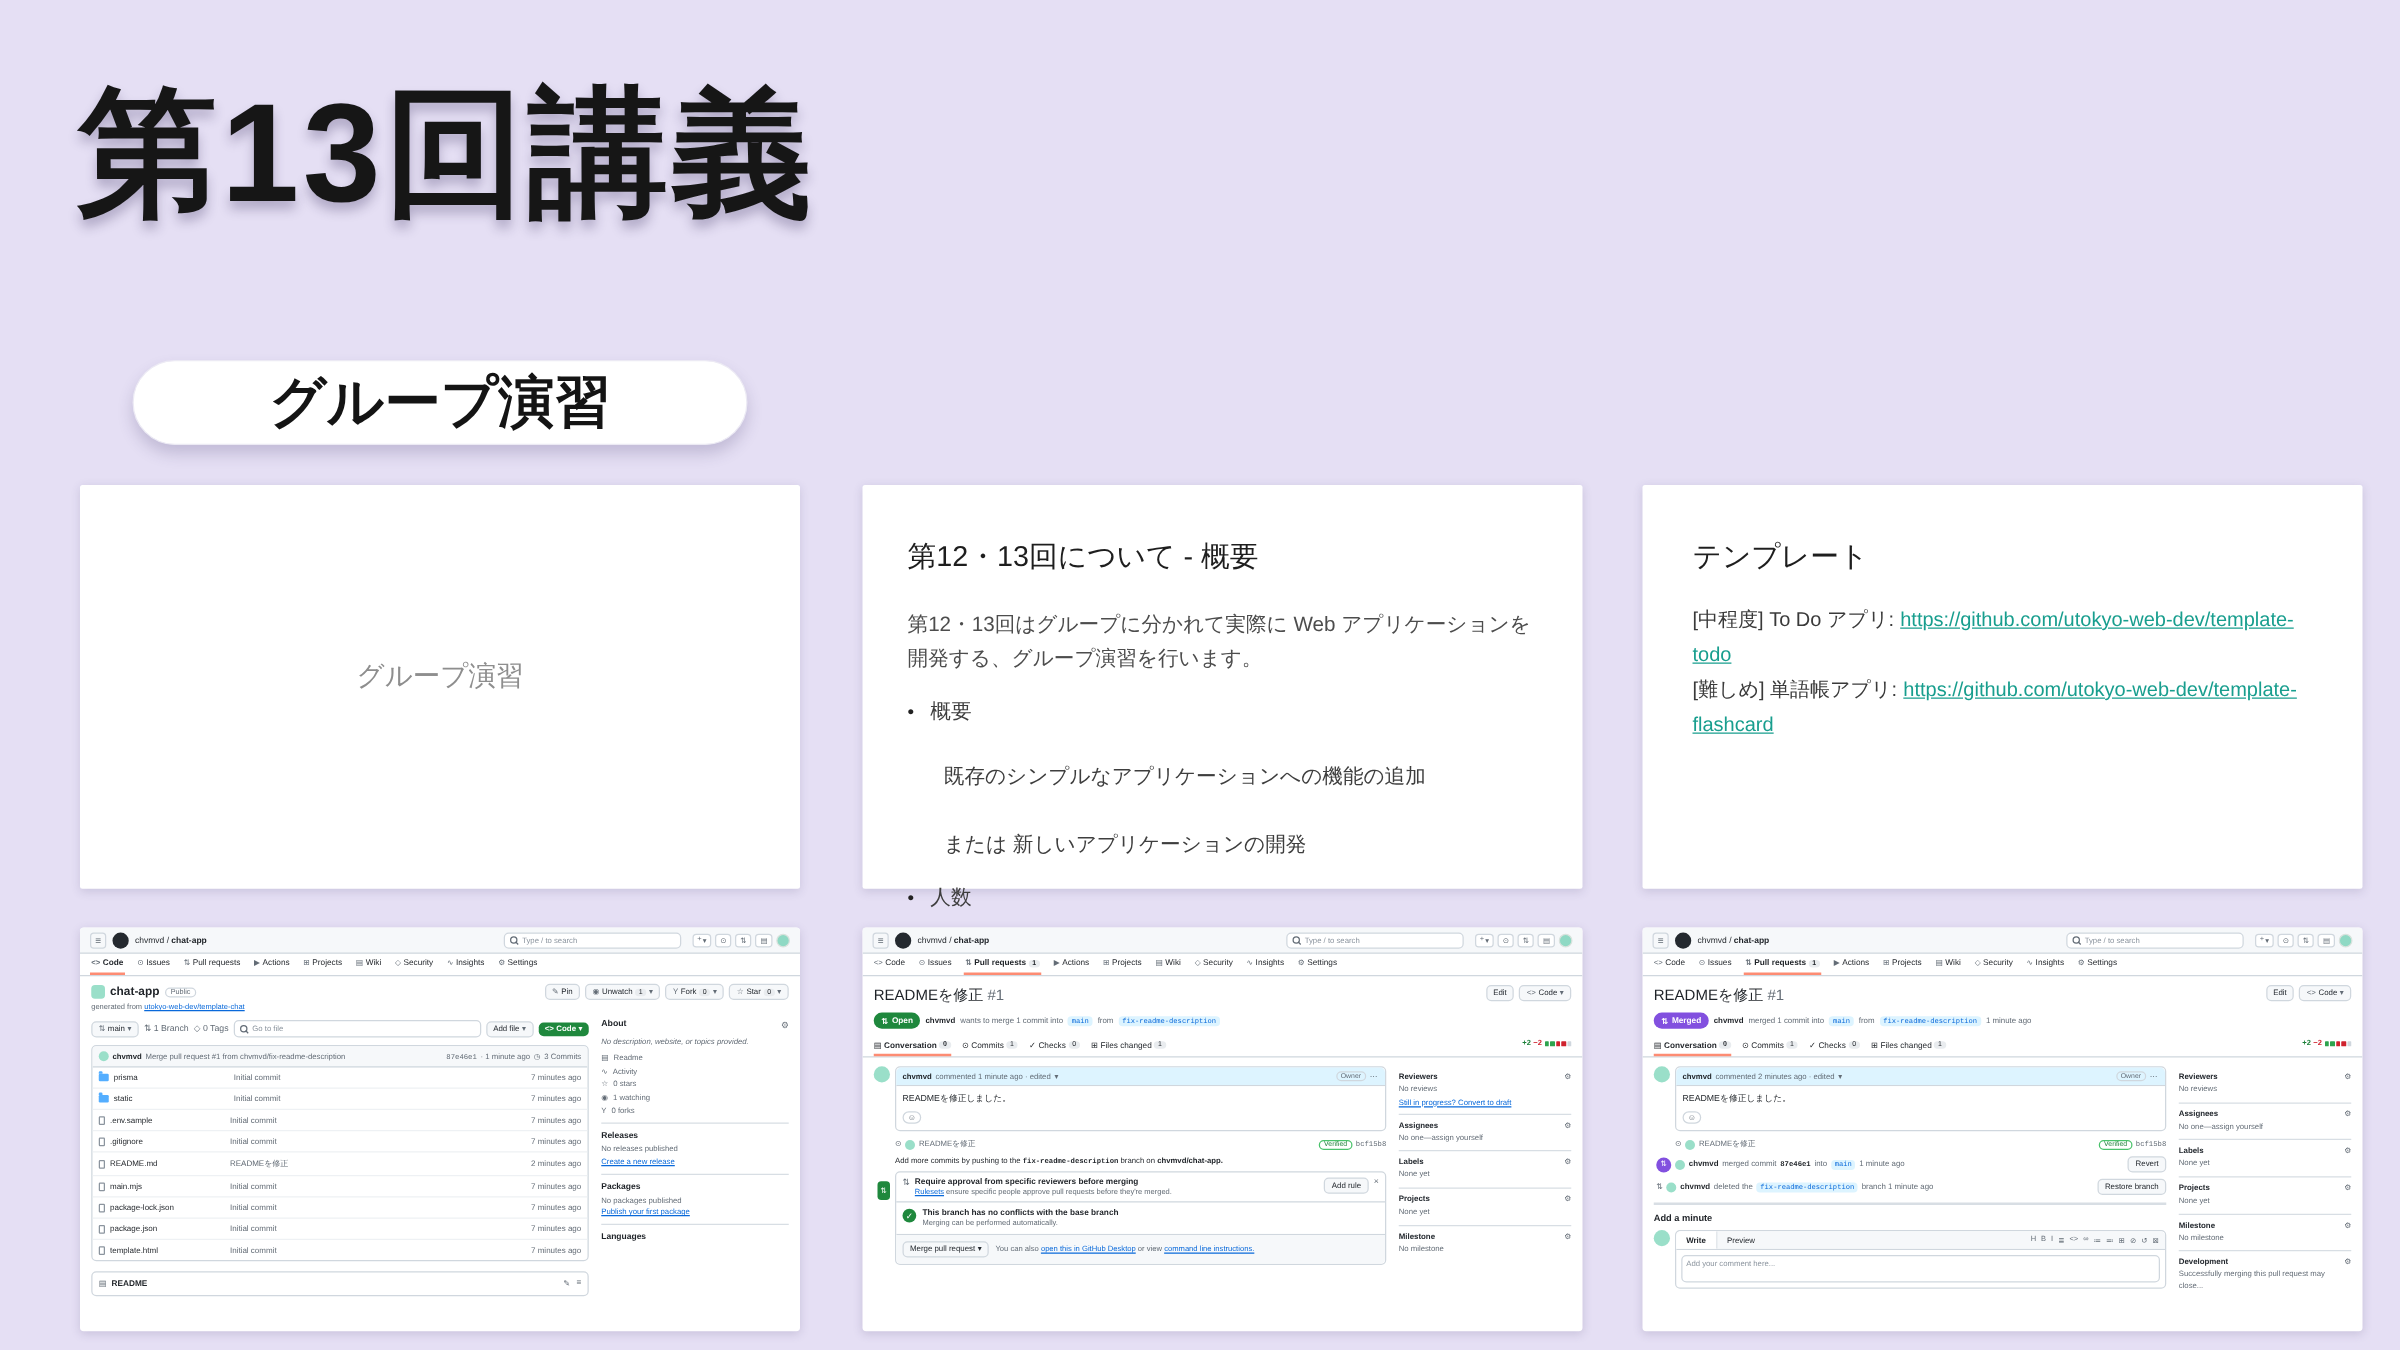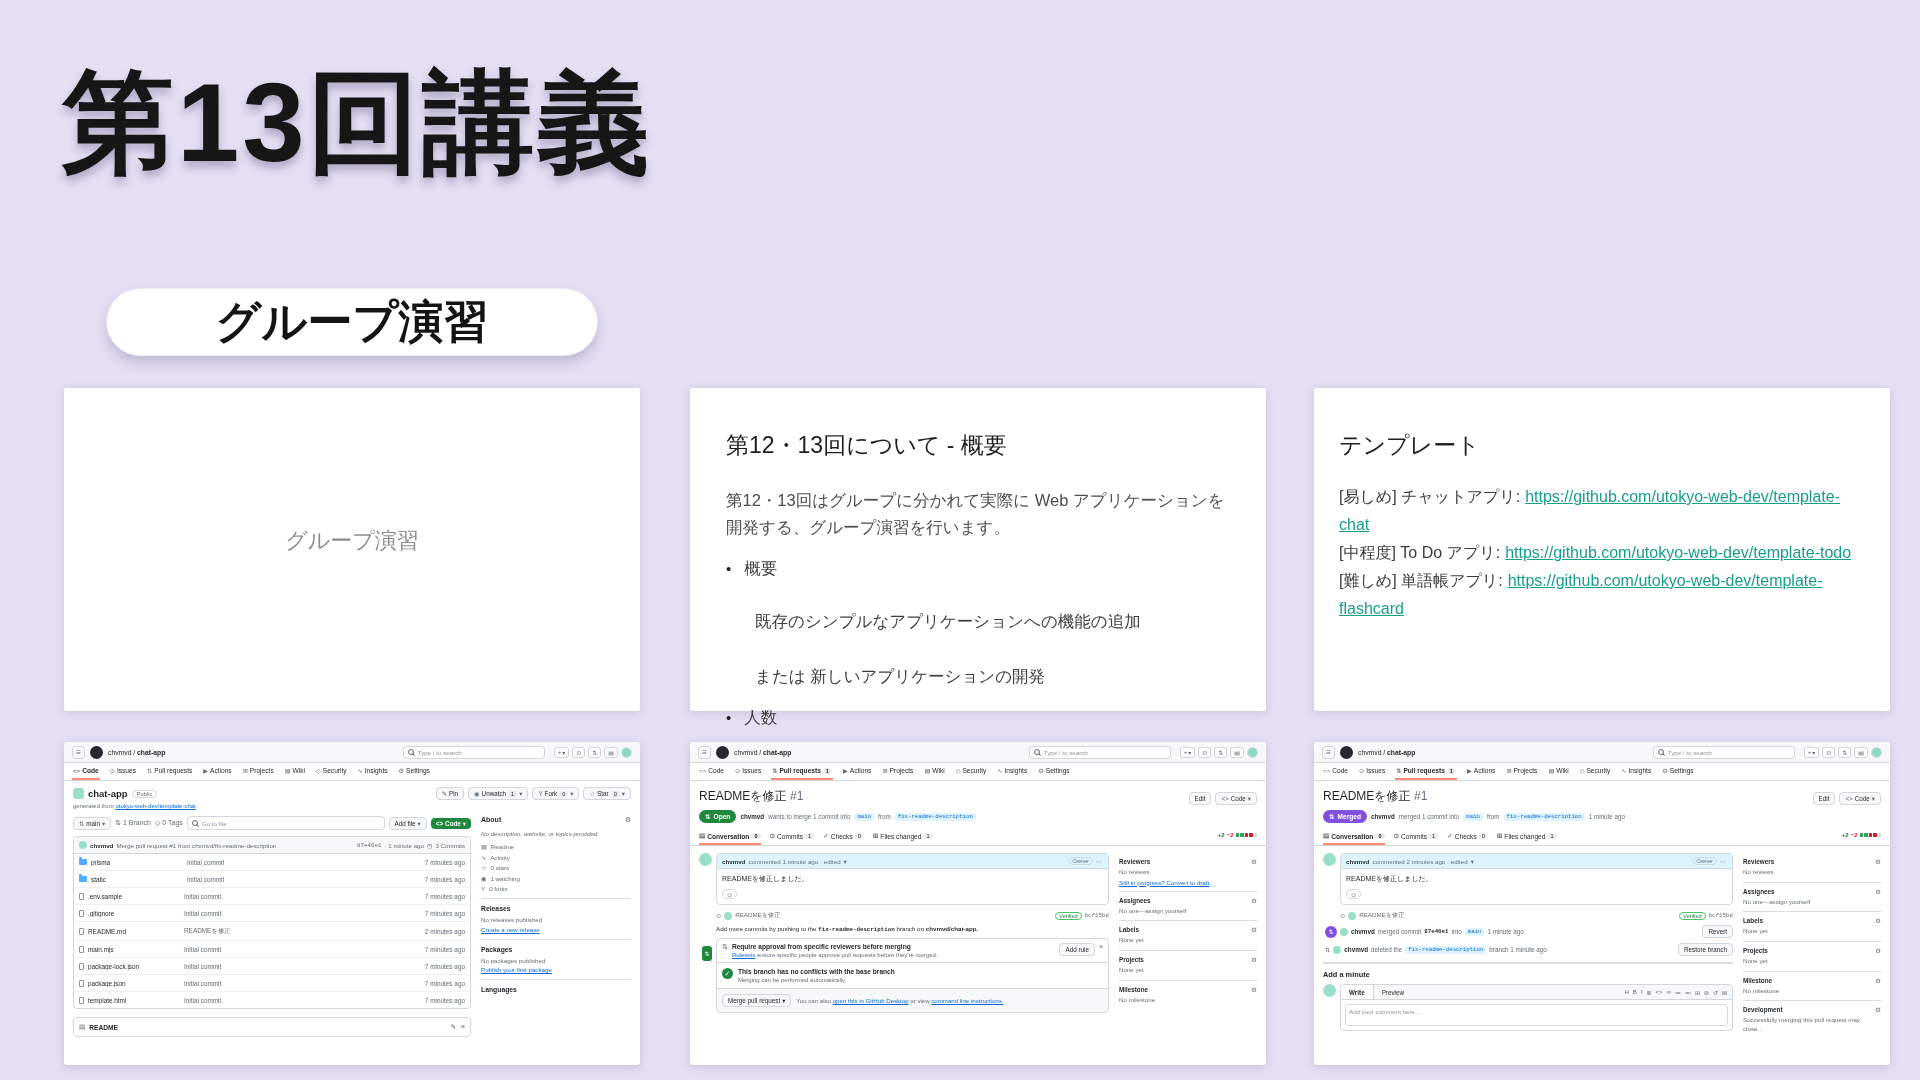--- a/index.html
+++ b/index.html
@@ -13,21 +13,21 @@
   .badge-pill{position:absolute;left:106px;top:288px;width:492px;height:68px;background:#fff;
     border:1px solid #eceaf4;border-radius:36px;display:flex;align-items:center;justify-content:center;
     font-size:45px;font-weight:700;color:#141414;box-shadow:0 7px 12px rgba(70,60,110,.22)}
 
   .card{position:absolute;top:388px;width:576px;height:323px;background:#fff;border-radius:2px;
     box-shadow:0 2px 8px rgba(70,60,110,.16)}
   .card1{left:64px;display:flex;flex-direction:column;align-items:center;justify-content:center;padding-bottom:46px}
   .card1 .t{font-size:41px;font-weight:500;color:#1d1d1d}
   .card1 .s{font-size:22px;color:#8e8e8e;margin-top:28px}
   .card2{left:690px;padding:42px 36px}
-  .card3{left:1314px;padding:42px 25px}
+  .card3{left:1314px;padding:42px 40px}
   .card h2{font-size:23px;font-weight:400;color:#1e1e1e}
   .card .para{font-size:16.5px;color:#4d4d4d;line-height:1.65;margin-top:26px}
   .bul-row{display:flex;gap:13px;align-items:baseline;font-size:16.5px;color:#3e3e3e;margin-top:17px}
   .bul-dot{font-size:15px;color:#222}
   .bul-sub{margin-left:29px;margin-top:29px;font-size:16.5px;color:#3e3e3e;line-height:1.55}
   .links{margin-top:22px;font-size:16px;color:#3a3a3a;line-height:1.75}
   .links .lbl{margin-right:5px}
   .links a{color:var(--accent_teal,#189e8e);text-decoration:underline;cursor:pointer}
 
   
@@ -100,21 +100,21 @@
   .r-sidebar{width:150px;flex:none;font-size:6.2px}
   .r-about-head{display:flex;justify-content:space-between;font-weight:700;font-size:7px}
   .r-desc{font-style:italic;color:#636c76;margin:5px 0;line-height:1.5}
   .r-item{display:flex;gap:4px;align-items:center;color:#636c76;margin:3.5px 0}
   .r-hr{border-top:1px solid #d8dee4;margin:6px 0}
   .r-h{font-weight:700;font-size:6.8px;margin-bottom:3px}
   .r-muted{color:#636c76;line-height:1.5}
   .r-link{color:var(--gh_blue);text-decoration:underline;display:inline-block;margin-top:1px}
 
   
-  .pr-title-row{display:flex;align-items:flex-end;gap:16px;padding:7px 9px 2px}
+  .pr-title-row{display:flex;align-items:flex-start;gap:16px;padding:7px 9px 2px}
   .pr-title{font-size:12px;color:#1f2328;white-space:nowrap}
   .pr-num{color:#656d76}
   .pr-status-row{display:flex;align-items:center;gap:4px;padding:3px 9px 6px;font-size:6.3px;color:#636c76;white-space:nowrap}
   .state-pill{color:#fff;border-radius:9px;padding:2.5px 6px;font-size:6.6px;font-weight:700;display:flex;gap:3px;align-items:center}
   .state-open{background:var(--gh_green)}
   .state-merged{background:var(--gh_merged,#8250df)}
   .branch-label{background:var(--branch_bg,#ddf4ff);color:var(--gh_blue);border-radius:3px;padding:0.5px 3px;
     font-family:"Liberation Mono","DejaVu Sans Mono",monospace;font-size:5.7px}
   .pr-tabs{display:flex;gap:9px;align-items:stretch;border-bottom:1px solid var(--gh_border);height:17px;padding:0 9px}
   .pr-tab{display:flex;gap:2px;align-items:center;font-size:6.6px;border-bottom:2px solid transparent;white-space:nowrap}
@@ -196,23 +196,20 @@
   <div class="bul-row">
     <span class="bul-dot">•</span>
     <span>人数</span>
   </div>
 </section>
 
 <section class="card card3">
   <h2>テンプレート</h2>
   <div class="links">
       <div>
-      <span class="lbl">[易しめ] チャットアプリ:</span><a>https://github.com/utokyo-web-dev/template-chat</a>
-    </div>
-      <div>
       <span class="lbl">[中程度] To Do アプリ:</span><a>https://github.com/utokyo-web-dev/template-todo</a>
     </div>
       <div>
       <span class="lbl">[難しめ] 単語帳アプリ:</span><a>https://github.com/utokyo-web-dev/template-flashcard</a>
     </div>
     </div>
 </section>
 
 <div class="shot shot1">
   <div class="gh-topbar">

